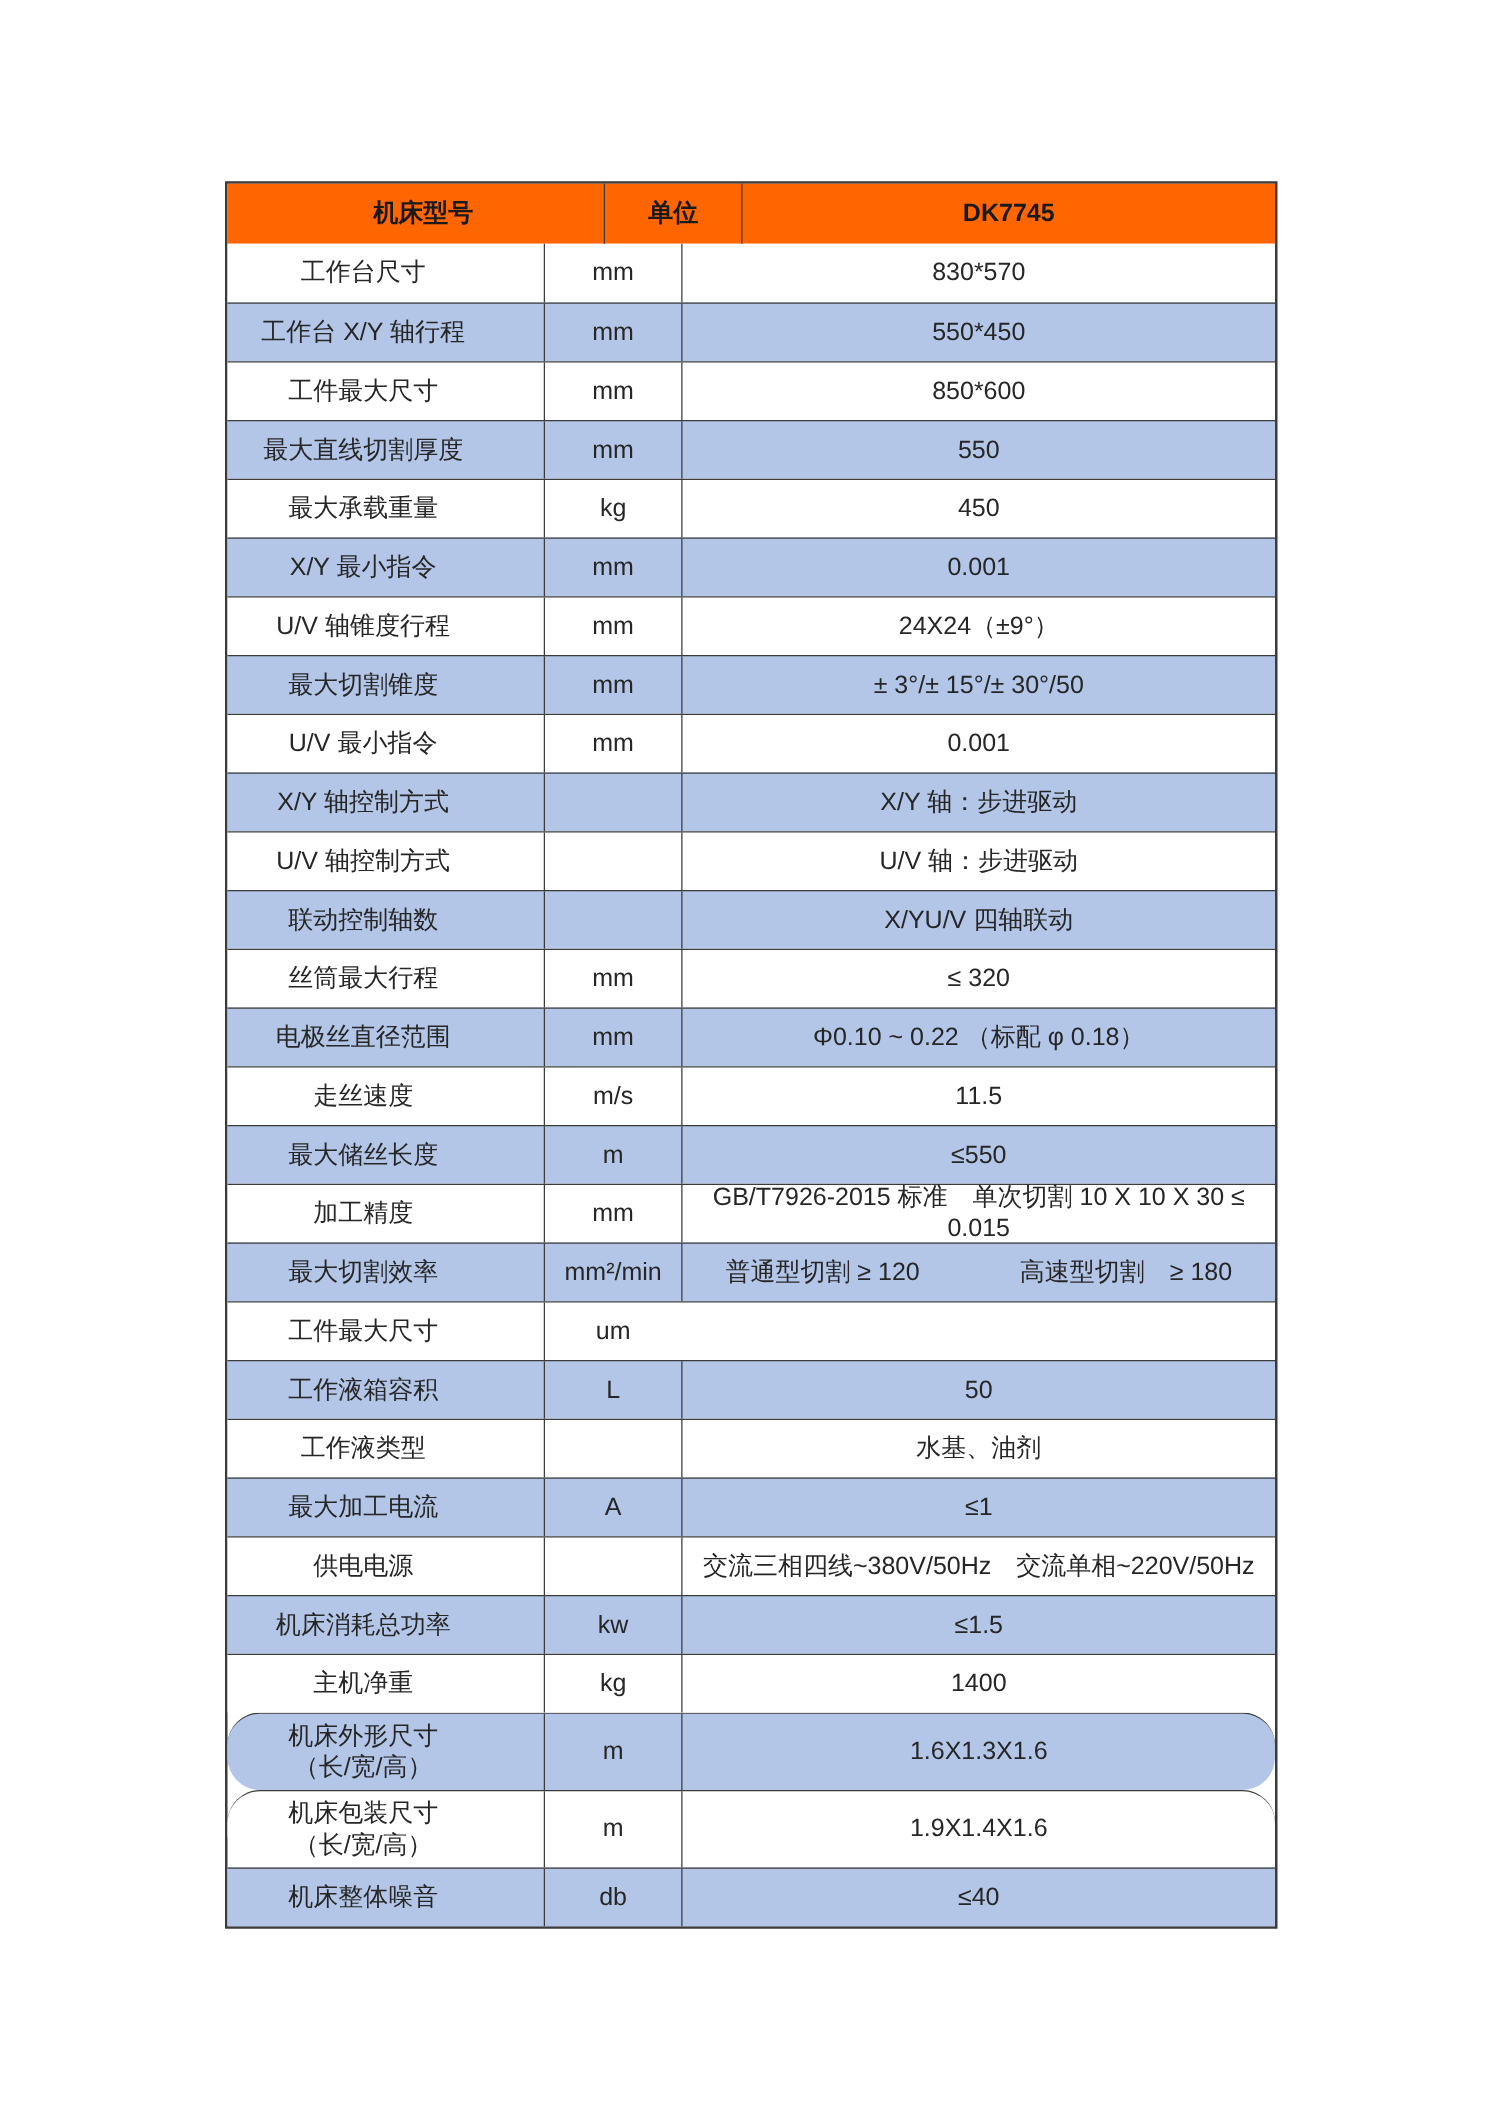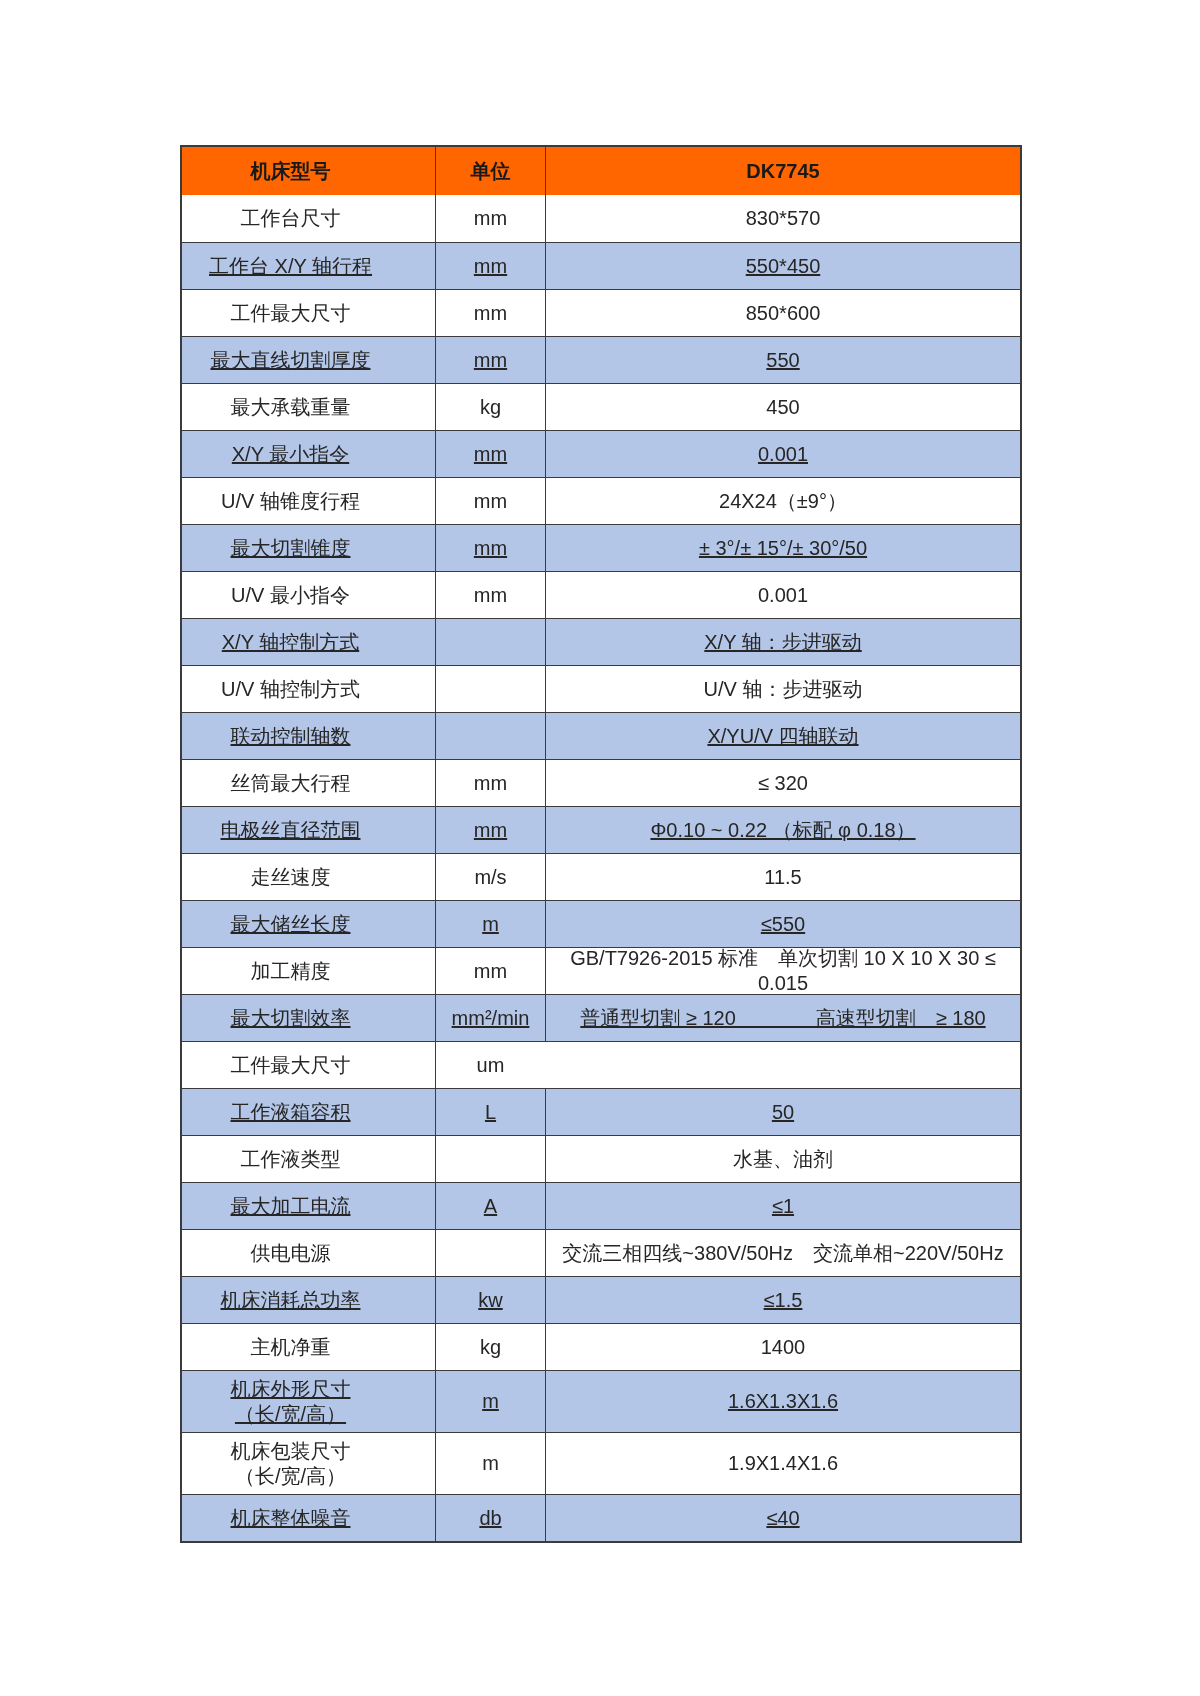--- a/index.html
+++ b/index.html
@@ -29,29 +29,30 @@
   .row {
     display: flex;
     height: 47px;
     background: var(--row-bg, #ffffff);
     border-top: 1px solid var(--border-color, #3b3b3b);
     color: var(--text-color, #262626);
     font-size: 20px;
   }
   .row:first-child { border-top: none; }
 
-  .row.blue { background: var(--stripe-bg, #b4c6e7); text-decoration: underline; }
-
-  .row.tall { height: 62px; }
+  .row.blue { background: var(--stripe-bg, #b4c6e7); }
+
+  .row.tall { height: 62px; border-radius: 26px; }
 
   .row.header {
     height: 48px;
     background: var(--header-bg, #ff6600);
     font-weight: bold;
     color: var(--header-text, #1a1a1a);
+    padding-left: 48px;
   }
 
   .cell {
     display: flex;
     align-items: center;
     justify-content: center;
     text-align: center;
     line-height: 1.25;
     white-space: pre-line;
     padding: 0 6px;

